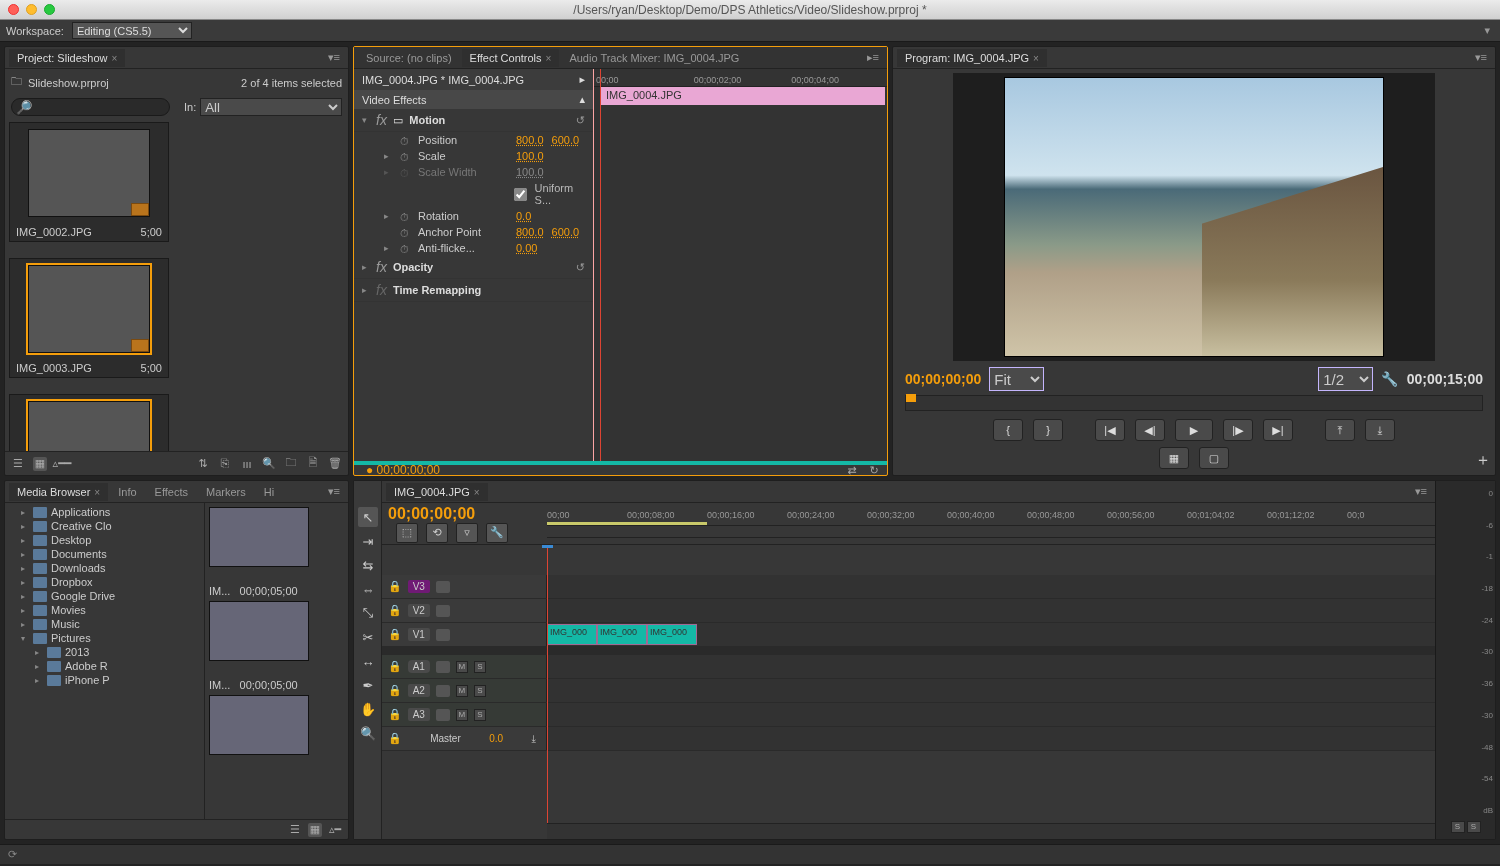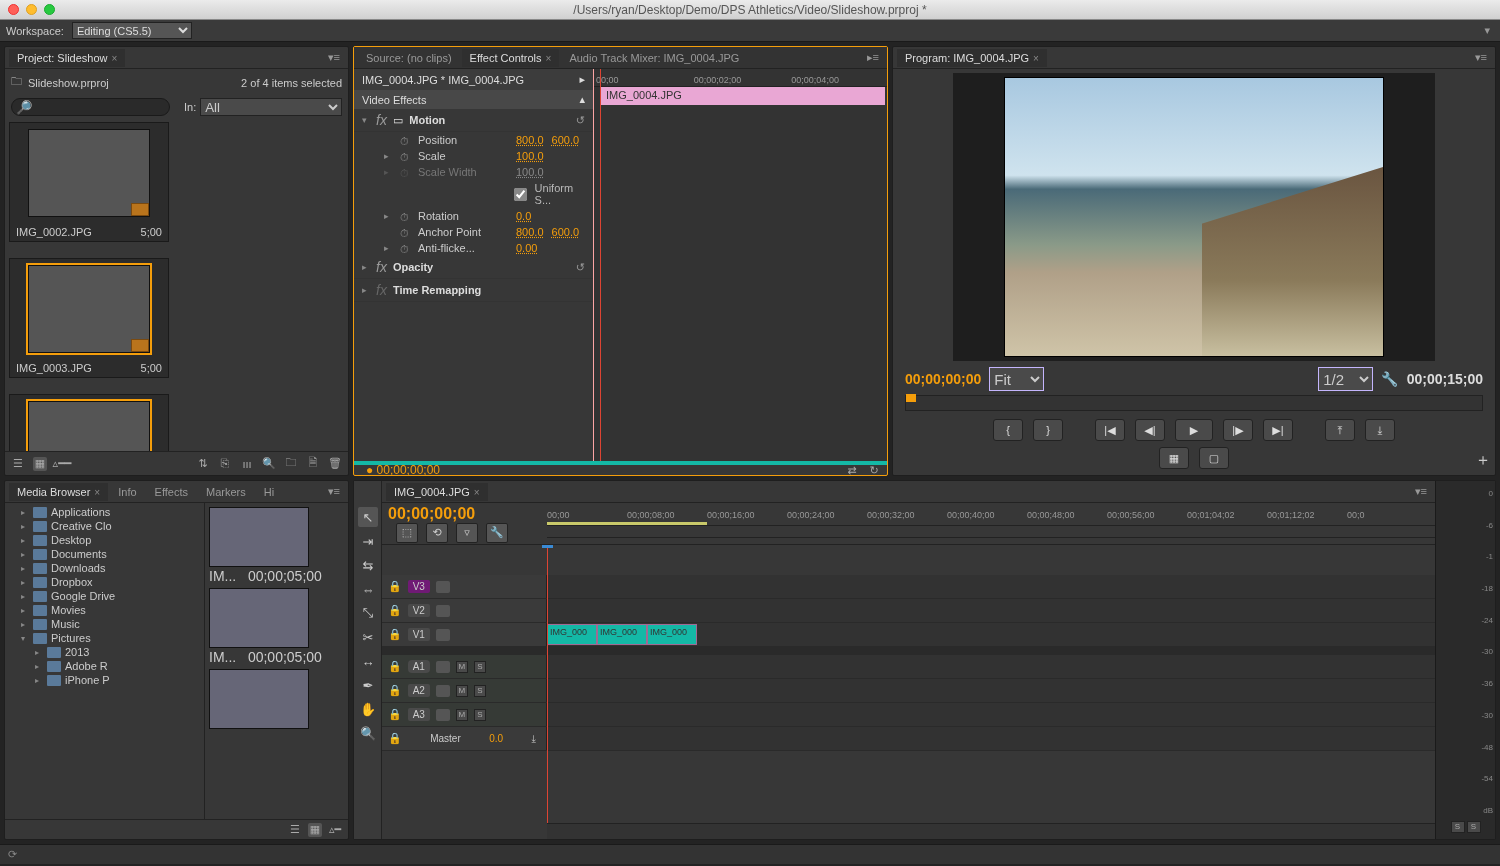--- a/index.html
+++ b/index.html
@@ -88,21 +88,21 @@
 
 .panel.mb{grid-column:1;grid-row:2}
 .mb-body{display:flex;flex:1;overflow:hidden}
 .mb-tree{width:200px;border-right:1px solid #222;overflow:auto;font-size:11px;padding:2px}
 .mb-tree .node{display:flex;align-items:center;gap:4px;padding:1px 2px;color:#ccc}
 .mb-tree .node .tri{color:#888;font-size:8px;width:8px}
 .mb-tree .fold{width:14px;height:11px;background:#5a7a9a;border-radius:1px}
 .mb-list{flex:1;overflow:auto;padding:4px;display:flex;flex-direction:column;gap:4px}
 .mb-item{display:flex;flex-direction:column;align-items:flex-start}
 .mb-item .th{width:100px;height:60px;background:#667;border:1px solid #111}
-.mb-item .lab{font-size:14px;color:#ccc;padding-top:1px}
+.mb-item .lab{font-size:11px;color:#ccc;padding-top:18px}
 .mb-head{display:flex;gap:6px;padding:4px 6px;align-items:center}
 .mb-head select{flex:1;background:#4a4a4a;border:1px solid #222;color:#ccc;height:18px;font-size:11px}
 .mb-foot{height:20px;border-top:1px solid #222;display:flex;justify-content:flex-end;align-items:center;gap:6px;padding:0 6px}
 
 
 .panel.tl-panel{grid-column:2/4;grid-row:2;display:flex;flex-direction:row}
 .tl-tools{width:28px;background:#3a3a3a;border-right:1px solid #222;display:flex;flex-direction:column;gap:4px;padding:26px 4px 4px}
 .tl-tools .tool{width:20px;height:20px;display:flex;align-items:center;justify-content:center;color:#ccc;font-size:13px;border-radius:2px}
 .tl-tools .tool.active{background:#555}
 .tl-main{flex:1;display:flex;flex-direction:column}

